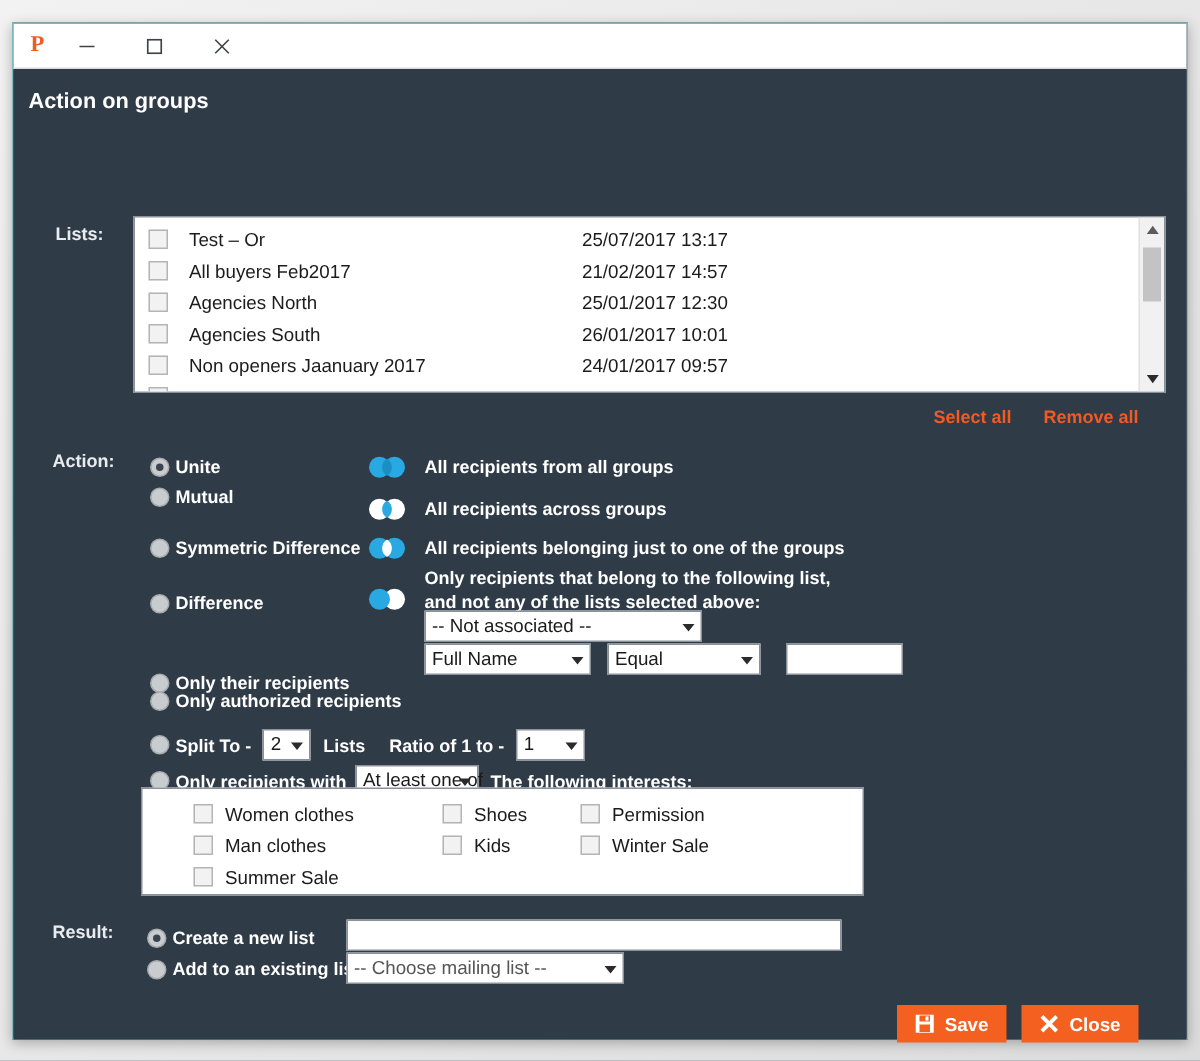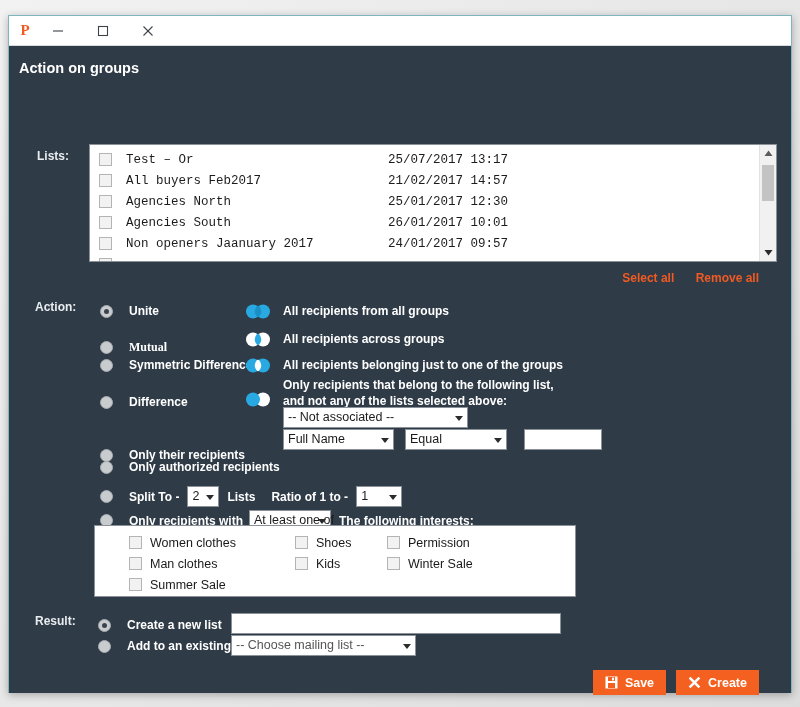--- a/index.html
+++ b/index.html
@@ -79,21 +79,20 @@
     left: 80px; top: 98px;
     width: 688px; height: 118px;
     background: #ffffff;
     border: 1px solid #8a9199;
     overflow: hidden;
   }
   .lists-inner {
     position: absolute;
     left: 0; top: 0; right: 17px; bottom: 0;
     padding: 4px 0 0 0;
-    font-family: Liberation Mono, monospace;
   }
   .list-row {
     display: flex;
     align-items: center;
     height: 21px;
     padding-left: 9px;
     color: #1c1c1c;
     font-size: 12.5px;
   }
   .list-row .cb {
@@ -153,21 +152,21 @@
   }
 
   .opt-row {
     position: absolute;
     display: flex;
     align-items: center;
     font-size: 12px;
     color: #ffffff;
     white-space: nowrap;
   }
-  .opt-row .lbl { margin-left: 16px; font-weight: bold; }
+  .opt-row .lbl { margin-left: 4px; font-weight: bold; }
   .desc {
     position: absolute;
     font-size: 12px;
     color: #ffffff;
     font-weight: bold;
     white-space: nowrap;
   }
 
   
   select.ctl, .fakesel {
@@ -344,21 +343,21 @@
     </div>
     <div style="position:absolute; left:233px; top:258px;">
       <svg width="32" height="15" viewBox="0 0 32 15">
         <circle cx="11" cy="7.5" r="7" fill="#29a9e1"></circle>
         <circle cx="21" cy="7.5" r="7" fill="#29a9e1"></circle>
         <path d="M16 1.6 A7 7 0 0 1 16 13.4 A7 7 0 0 1 16 1.6 Z" fill="#1b8fc4"></path>
       </svg>
     </div>
     <div class="desc" style="left:274px; top:258px;">All recipients from all groups</div>
 
-    <div class="opt-row" style="left:91px; top:294px;font-family:Liberation Serif, serif;">
+    <div class="opt-row" style="left:91px; top:278px;">
       <span class="radio"></span>
       <span class="lbl">Mutual</span>
     </div>
     <div style="position:absolute; left:233px; top:286px;">
       <svg width="32" height="15" viewBox="0 0 32 15">
         <circle cx="11" cy="7.5" r="7" fill="#ffffff"></circle>
         <circle cx="21" cy="7.5" r="7" fill="#ffffff"></circle>
         <path d="M16 1.6 A7 7 0 0 1 16 13.4 A7 7 0 0 1 16 1.6 Z" fill="#29a9e1"></path>
       </svg>
     </div>
@@ -501,18 +500,18 @@
           <rect x="7" y="1.6" width="2" height="2.8" fill="#ffffff"></rect>
           <rect x="3" y="7" width="7" height="5" fill="#f4601f"></rect>
         </svg>
         <span>Save</span>
       </div>
       <div class="btn">
         <svg width="13" height="13" viewBox="0 0 13 13">
           <line x1="1.6" y1="1.6" x2="11.4" y2="11.4" stroke="#ffffff" stroke-width="2.6"></line>
           <line x1="11.4" y1="1.6" x2="1.6" y2="11.4" stroke="#ffffff" stroke-width="2.6"></line>
         </svg>
-        <span>Create</span>
+        <span>Close</span>
       </div>
     </div>
 
   </div>
 </div>
 
 </body></html>

